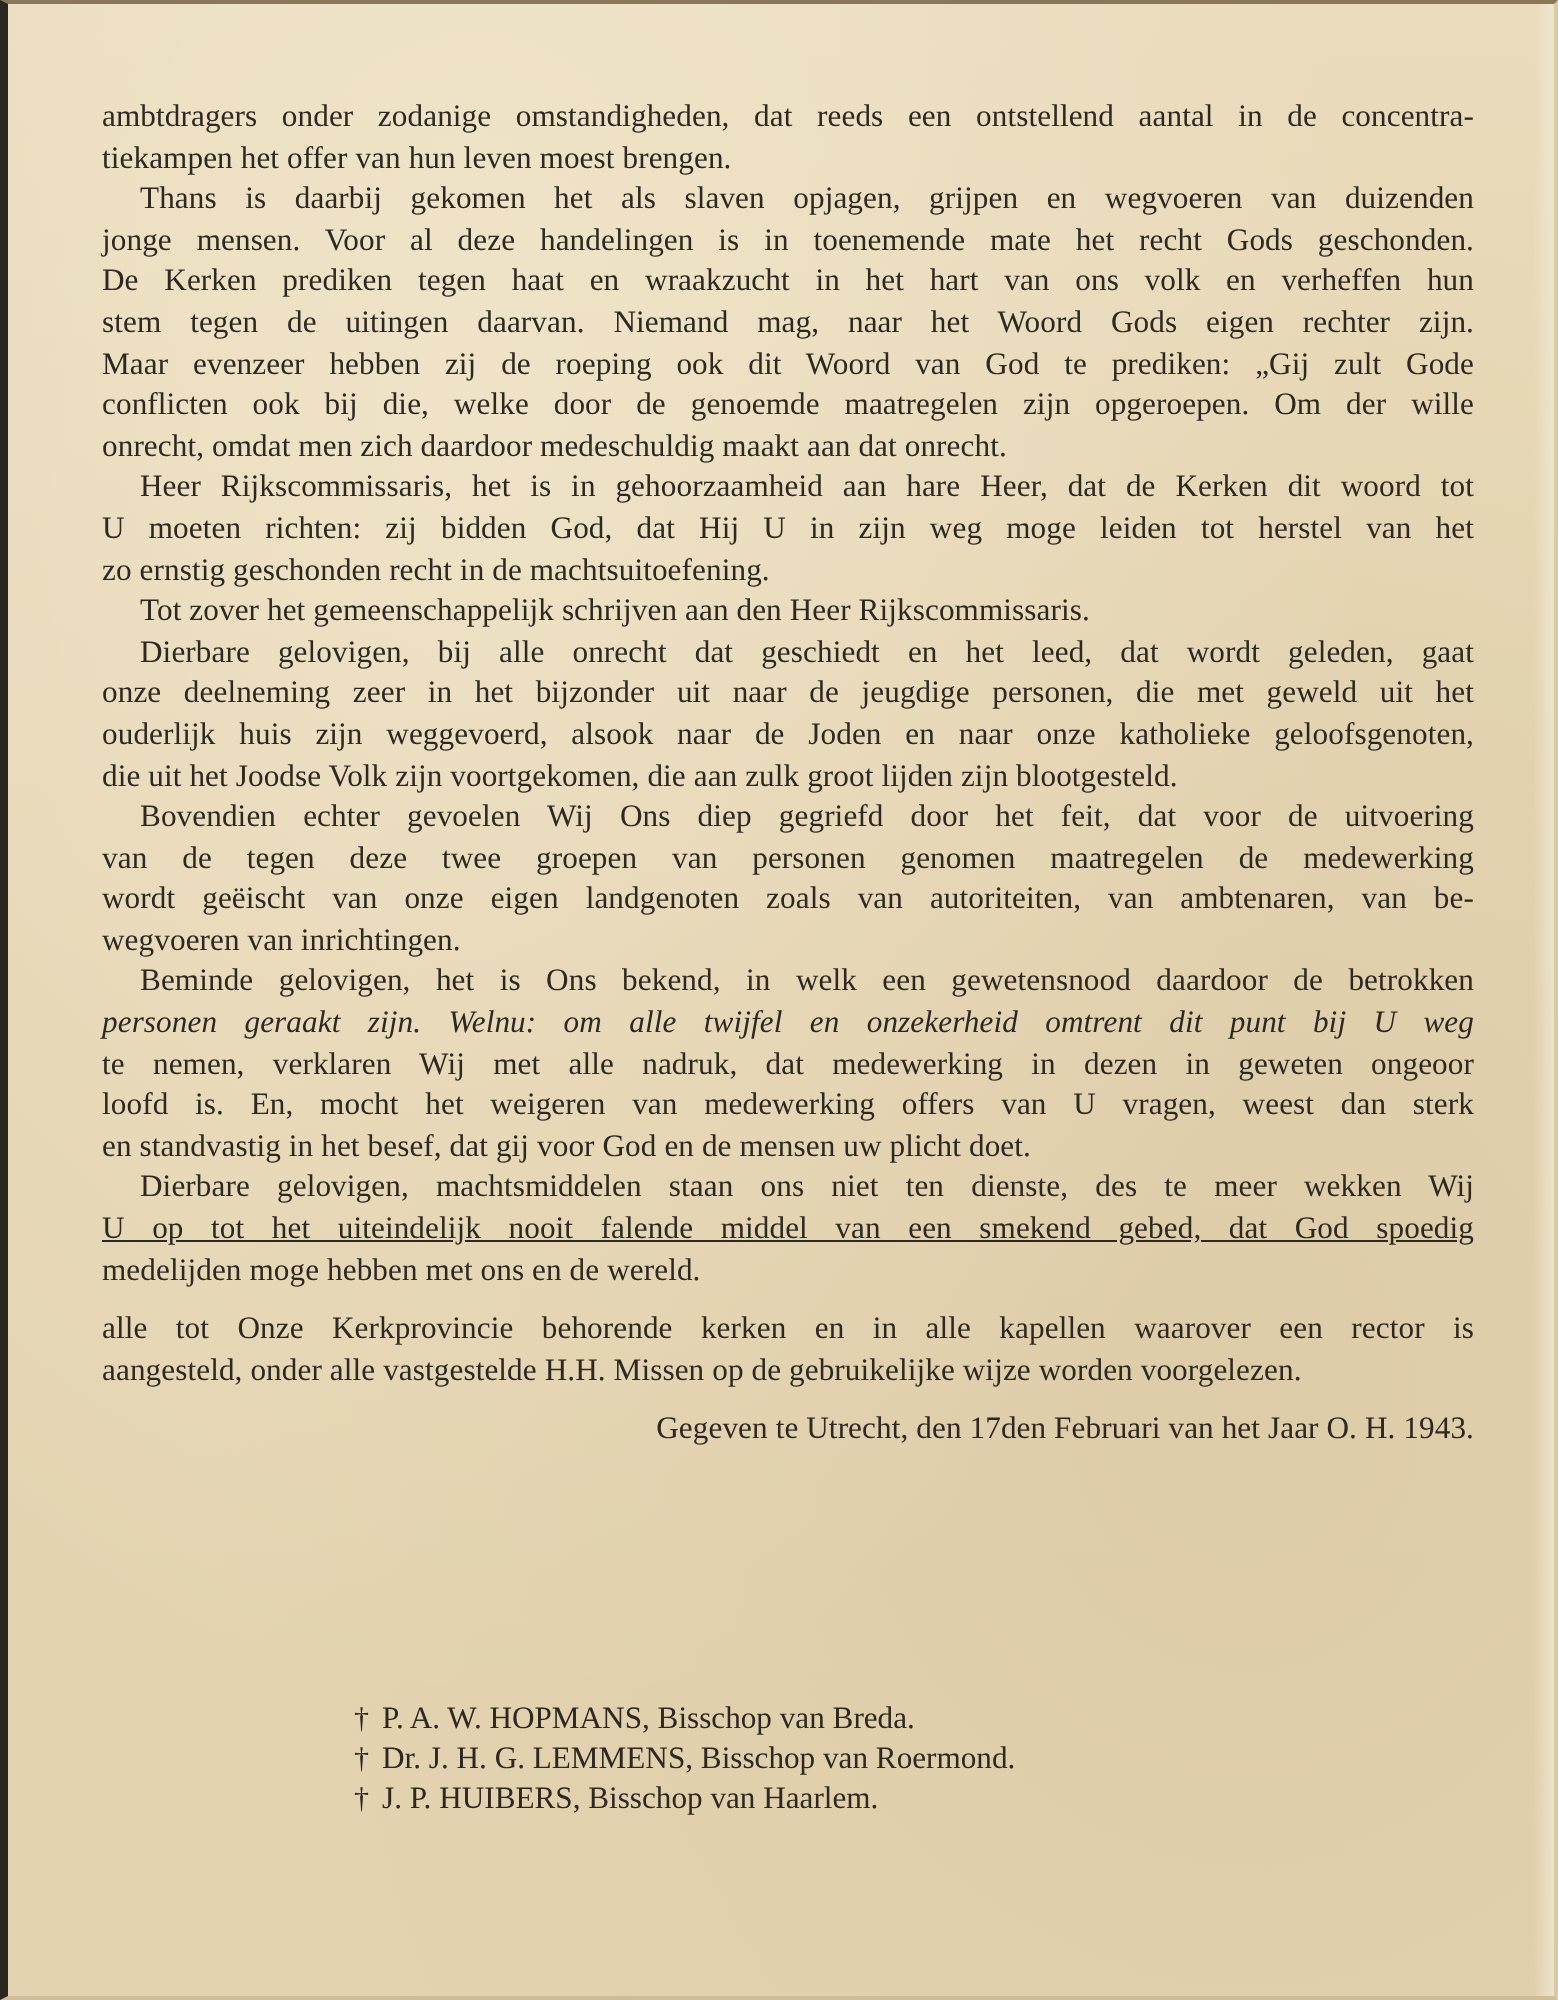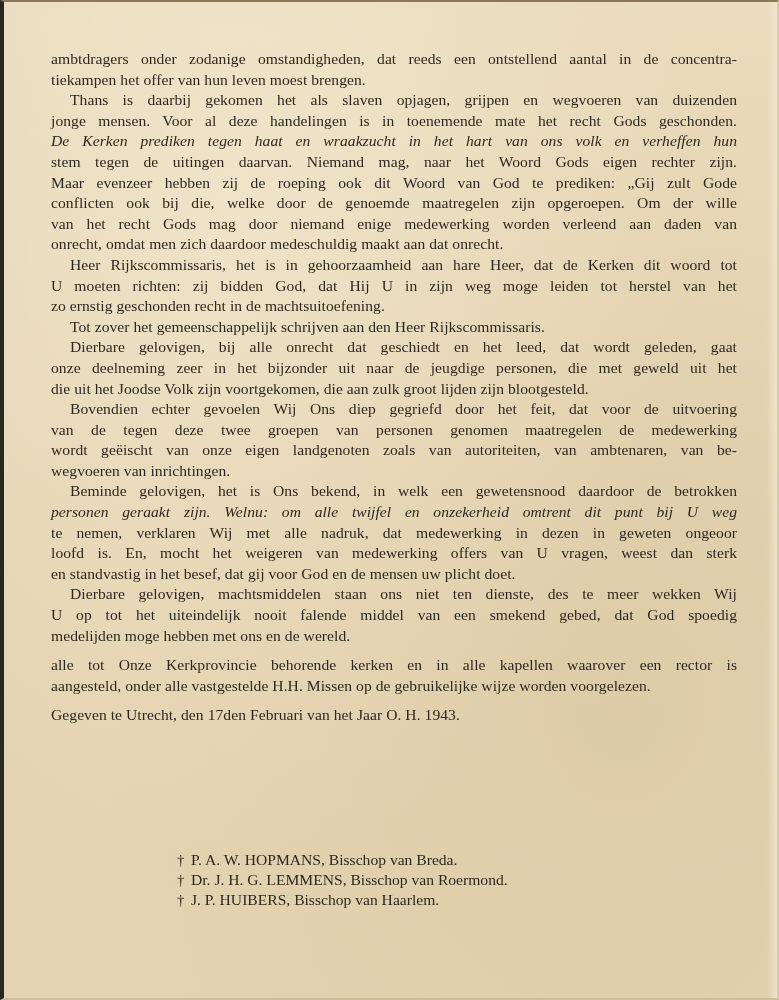--- a/index.html
+++ b/index.html
@@ -33,21 +33,21 @@
     }
     .line {
       display: block; white-space: nowrap;
       text-align: justify; text-align-last: justify;
       height: 20.6px;
     }
     .line.last { text-align-last: left; }
     .line.indent { padding-left: 19px; }
     .gap { height: 9px; }
     .dateline {
-      display: block; white-space: nowrap;
+      display: block; text-align: right; white-space: nowrap;
       height: 20.6px;
     }
     .signatures {
       position: absolute; left: 173px; top: 848px;
       font-size: 15.6px; line-height: 20.2px;
     }
     .sig { display: block; white-space: nowrap; }
     .dagger { display: inline-block; width: 14px; font-size: 15px; }
   </style>
 </head>
@@ -59,62 +59,62 @@
   <div class="body-text">
 
     <div>
       <span class="line" style="word-spacing: 0px;">ambtdragers onder zodanige omstandigheden, dat reeds een ontstellend aantal in de concentra-</span>
       <span class="line last">tiekampen het offer van hun leven moest brengen.</span>
     </div>
 
     <div>
       <span class="line indent" style="word-spacing: 0px;">Thans is daarbij gekomen het als slaven opjagen, grijpen en wegvoeren van duizenden</span>
       <span class="line" style="word-spacing: 0px;">jonge mensen. Voor al deze handelingen is in toenemende mate het recht Gods geschonden.</span>
-      <span class="line" style="word-spacing: 0px; font-style: italic;">De Kerken prediken tegen haat en wraakzucht in het hart van ons volk en verheffen hun</span>
+      <span class="line" style="word-spacing: 0px;">De Kerken prediken tegen haat en wraakzucht in het hart van ons volk en verheffen hun</span>
       <span class="line" style="word-spacing: 0px;">stem tegen de uitingen daarvan. Niemand mag, naar het Woord Gods eigen rechter zijn.</span>
       <span class="line" style="word-spacing: 0px;">Maar evenzeer hebben zij de roeping ook dit Woord van God te prediken: „Gij zult Gode</span>
       <span class="line" style="word-spacing: 0px;">conflicten ook bij die, welke door de genoemde maatregelen zijn opgeroepen. Om der wille</span>
-      <span class="line" style="word-spacing: 0px;">van het recht Gods mag door niemand enige medewerking worden verleend aan daden van</span>
       <span class="line last">onrecht, omdat men zich daardoor medeschuldig maakt aan dat onrecht.</span>
     </div>
 
     <div>
       <span class="line indent" style="word-spacing: 0px;">Heer Rijkscommissaris, het is in gehoorzaamheid aan hare Heer, dat de Kerken dit woord tot</span>
       <span class="line" style="word-spacing: 0px;">U moeten richten: zij bidden God, dat Hij U in zijn weg moge leiden tot herstel van het</span>
       <span class="line last">zo ernstig geschonden recht in de machtsuitoefening.</span>
     </div>
 
     <div>
       <span class="line indent last">Tot zover het gemeenschappelijk schrijven aan den Heer Rijkscommissaris.</span>
     </div>
 
     <div>
       <span class="line indent" style="word-spacing: 0px;">Dierbare gelovigen, bij alle onrecht dat geschiedt en het leed, dat wordt geleden, gaat</span>
       <span class="line" style="word-spacing: 0px;">onze deelneming zeer in het bijzonder uit naar de jeugdige personen, die met geweld uit het</span>
+      <span class="line" style="word-spacing: 0px;">ouderlijk huis zijn weggevoerd, alsook naar de Joden en naar onze katholieke geloofsgenoten,</span>
       <span class="line last">die uit het Joodse Volk zijn voortgekomen, die aan zulk groot lijden zijn blootgesteld.</span>
     </div>
 
     <div>
       <span class="line indent" style="word-spacing: 0px;">Bovendien echter gevoelen Wij Ons diep gegriefd door het feit, dat voor de uitvoering</span>
       <span class="line" style="word-spacing: 0px;">van de tegen deze twee groepen van personen genomen maatregelen de medewerking</span>
       <span class="line" style="word-spacing: 0px;">wordt geëischt van onze eigen landgenoten zoals van autoriteiten, van ambtenaren, van be-</span>
       <span class="line last">wegvoeren van inrichtingen.</span>
     </div>
 
     <div>
       <span class="line indent" style="word-spacing: 0px;">Beminde gelovigen, het is Ons bekend, in welk een gewetensnood daardoor de betrokken</span>
       <span class="line" style="word-spacing: 0px; font-style: italic;">personen geraakt zijn. Welnu: om alle twijfel en onzekerheid omtrent dit punt bij U weg</span>
       <span class="line" style="word-spacing: 0px;">te nemen, verklaren Wij met alle nadruk, dat medewerking in dezen in geweten ongeoor</span>
       <span class="line" style="word-spacing: 0px;">loofd is. En, mocht het weigeren van medewerking offers van U vragen, weest dan sterk</span>
       <span class="line last">en standvastig in het besef, dat gij voor God en de mensen uw plicht doet.</span>
     </div>
 
     <div>
       <span class="line indent" style="word-spacing: 0px;">Dierbare gelovigen, machtsmiddelen staan ons niet ten dienste, des te meer wekken Wij</span>
-      <span class="line" style="word-spacing: 0px;">U op tot het uiteindelijk nooit falende middel van een smekend gebed, dat God spoedig</span>
+      <span class="line" style="word-spacing: 0px; text-decoration: underline;">U op tot het uiteindelijk nooit falende middel van een smekend gebed, dat God spoedig</span>
       <span class="line last">medelijden moge hebben met ons en de wereld.</span>
     </div>
 
     <div class="gap"></div>
 
     <div>
       <span class="line" style="word-spacing: 0px;">alle tot Onze Kerkprovincie behorende kerken en in alle kapellen waarover een rector is</span>
       <span class="line last">aangesteld, onder alle vastgestelde H.H. Missen op de gebruikelijke wijze worden voorgelezen.</span>
     </div>
 

